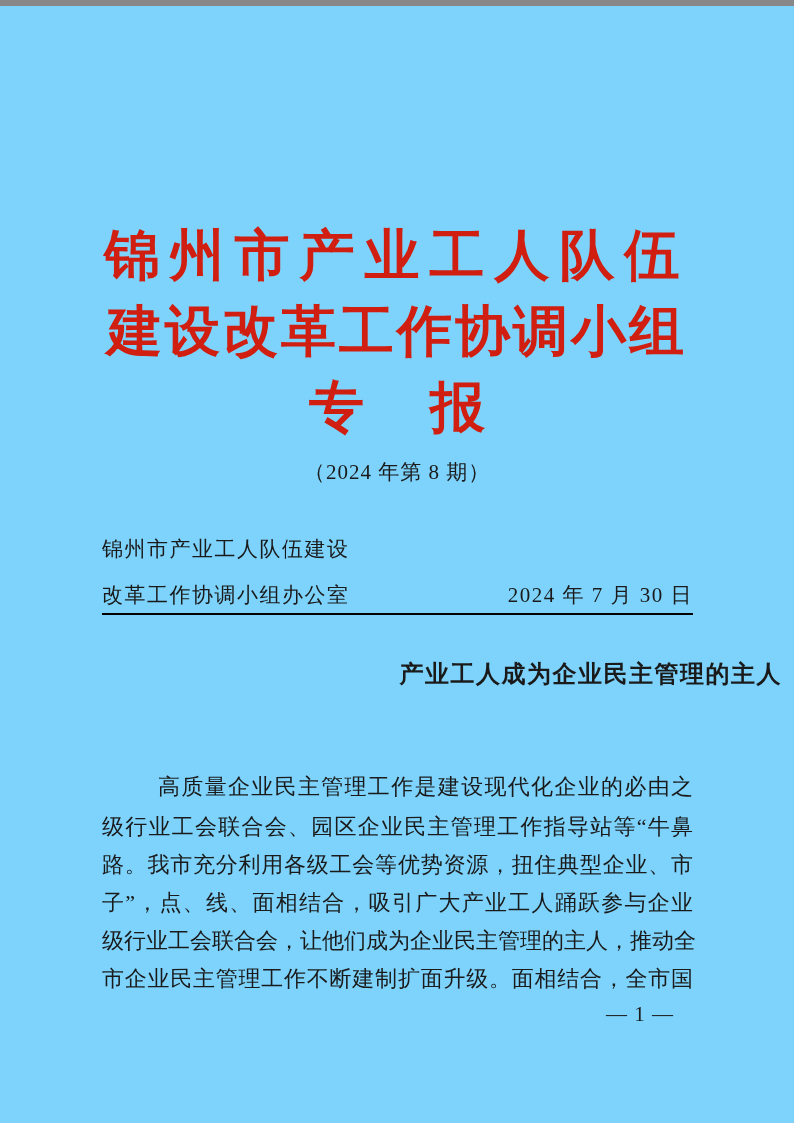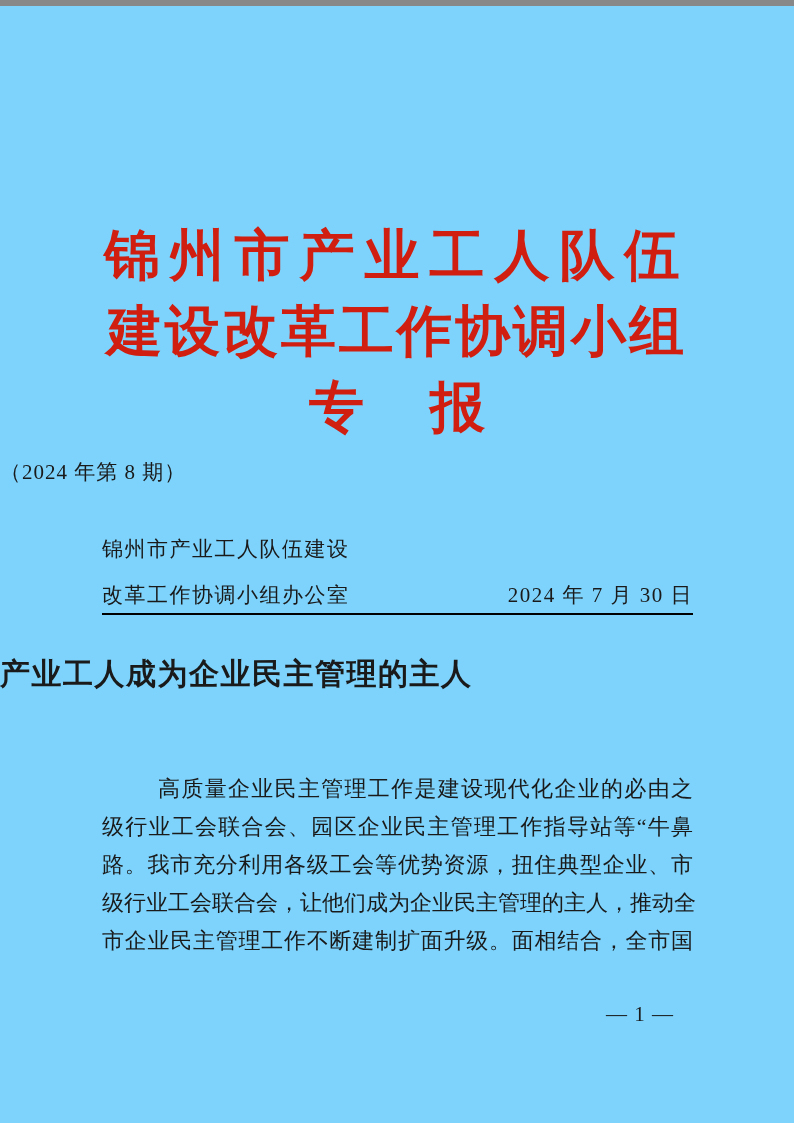--- a/index.html
+++ b/index.html
@@ -24,20 +24,21 @@
   .m-line  { font-size: 55px; line-height: 76px; letter-spacing: 10px; white-space: nowrap; }
   .m-line2 { letter-spacing: 3px; }
   .m-line3 {
     font-size: 55px; line-height: 76px;
     display: flex; justify-content: center; gap: 66px;
   }
   
   .issue {
     position: absolute;
     top: 452px; left: 0; right: 0;
+    text-align: center;
     font-size: 21px; line-height: 28px;
     letter-spacing: 1px;
   }
   
   .sender {
     position: absolute;
     left: 102px; right: 101px; top: 530px;
     font-size: 21px;
   }
   .sender-line1 { line-height: 26px; letter-spacing: 1.5px; }
@@ -50,37 +51,37 @@
     letter-spacing: 1.5px;
     padding-bottom: 5px;
     border-bottom: 2px solid #000;
     gap: 8px;
   }
   
   .article-title {
     position: absolute;
     top: 648px; left: 0; right: 12px;
     margin: 0;
-    text-align: left;
-    font-size: 30px; line-height: 40px;
+    text-align: right;
+    font-size: 24px; line-height: 40px;
     letter-spacing: 1.5px;
     font-weight: bold;
   }
   .body {
     position: absolute;
     left: 102px; right: 101px; top: 764px;
     font-size: 22px;
     line-height: 38px;
   }
   .body-line {
     text-align: justify;
     text-align-last: justify;
     white-space: nowrap;
   }
-  .body-line.first { text-indent: 56px; }
+  .body-line.first { text-indent: 56px; font-family: Liberation Mono, monospace; }
   
   .page-number {
     position: absolute;
     top: 997px; right: 120px;
     font-size: 21px; line-height: 22px;
     letter-spacing: 1px;
   }
 </style>
 </head>
 <body>
@@ -105,19 +106,20 @@
       <span>2024 年 7 月 30 日</span>
     </div>
   </div>
 
   <h1 class="article-title">产业工人成为企业民主管理的主人</h1>
 
   <div class="body">
     <div class="body-line first">高质量企业民主管理工作是建设现代化企业的必由之</div>
     <div class="body-line">级行业工会联合会、园区企业民主管理工作指导站等“牛鼻</div>
     <div class="body-line">路。我市充分利用各级工会等优势资源，扭住典型企业、市</div>
+    <div class="body-line">子”，点、线、面相结合，吸引广大产业工人踊跃参与企业</div>
     <div class="body-line">级行业工会联合会，让他们成为企业民主管理的主人，推动全</div>
     <div class="body-line">市企业民主管理工作不断建制扩面升级。面相结合，全市国</div>
   </div>
 
   <div class="page-number">— 1 —</div>
 
 </div>
 
 </body></html>

